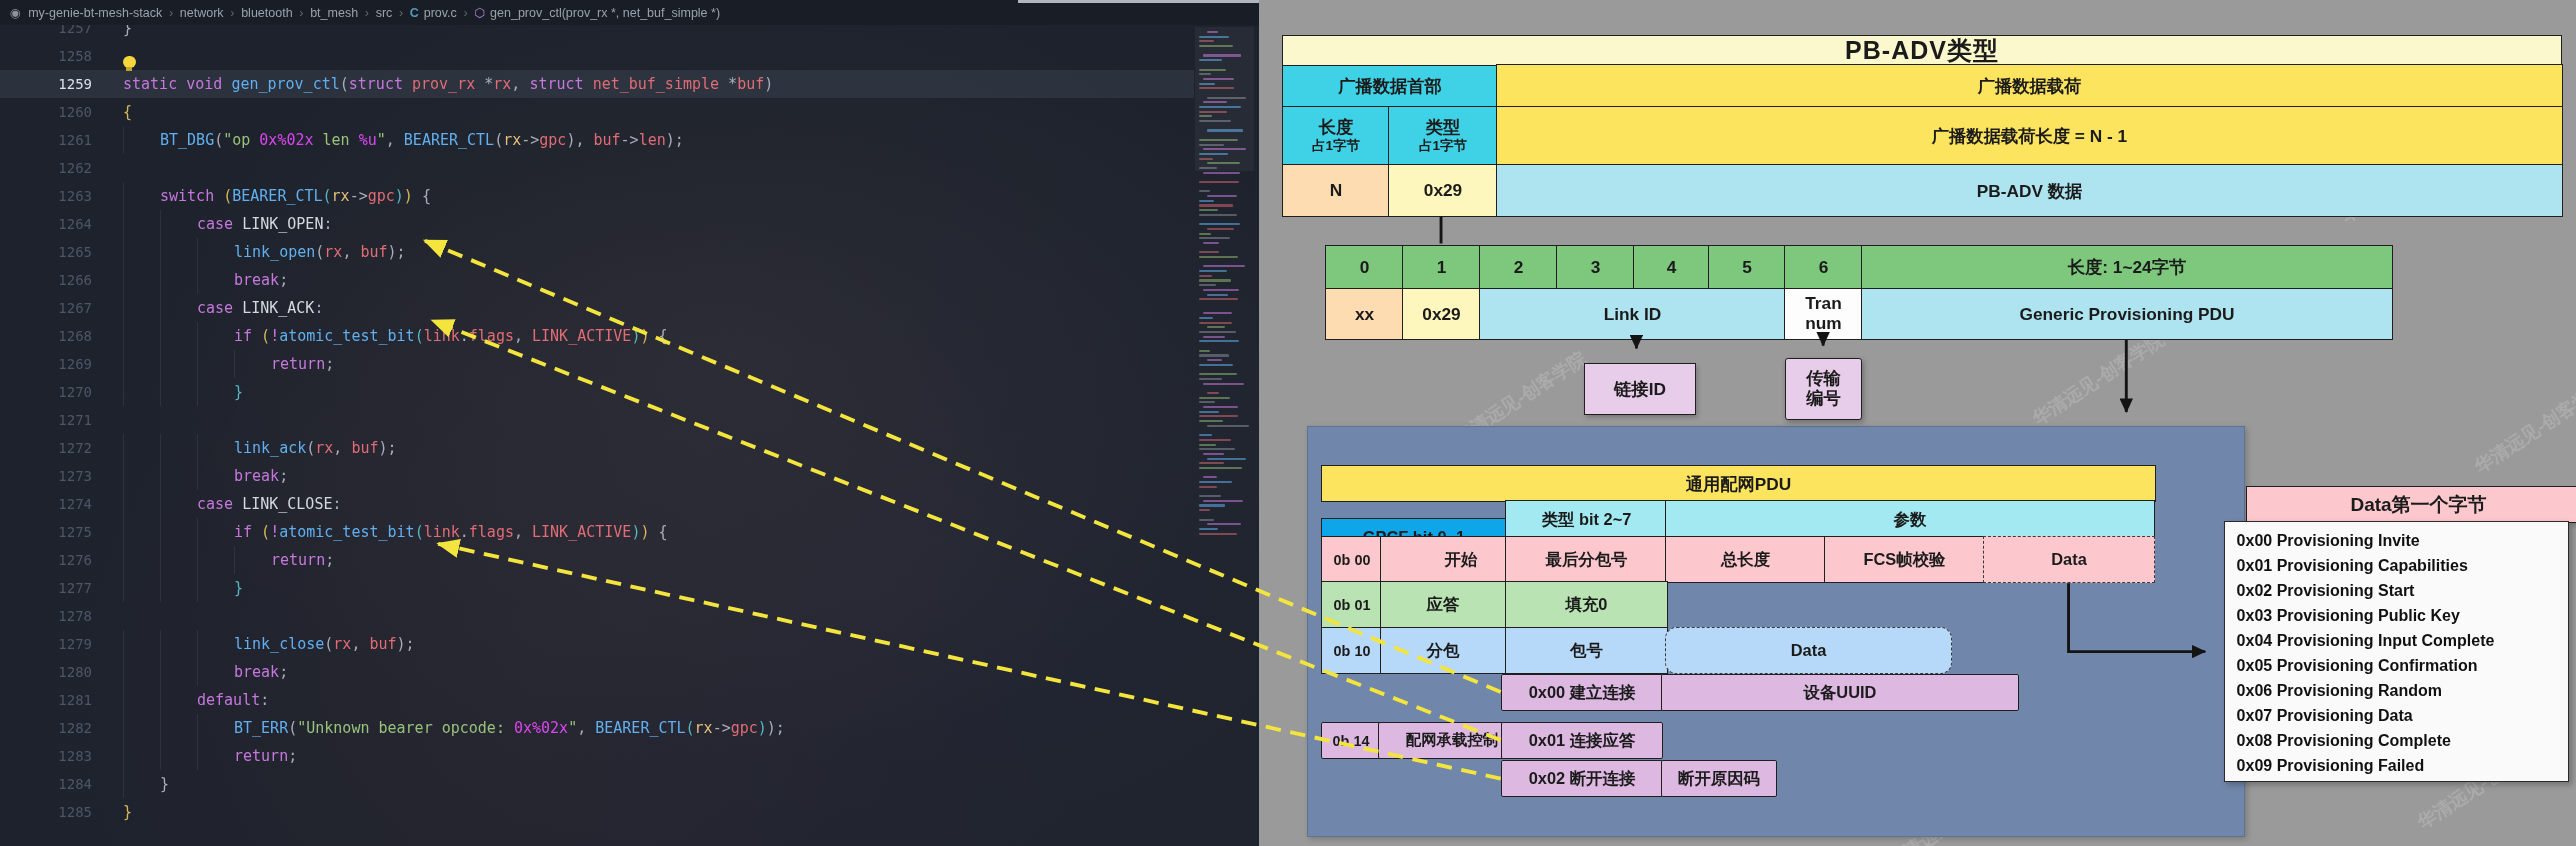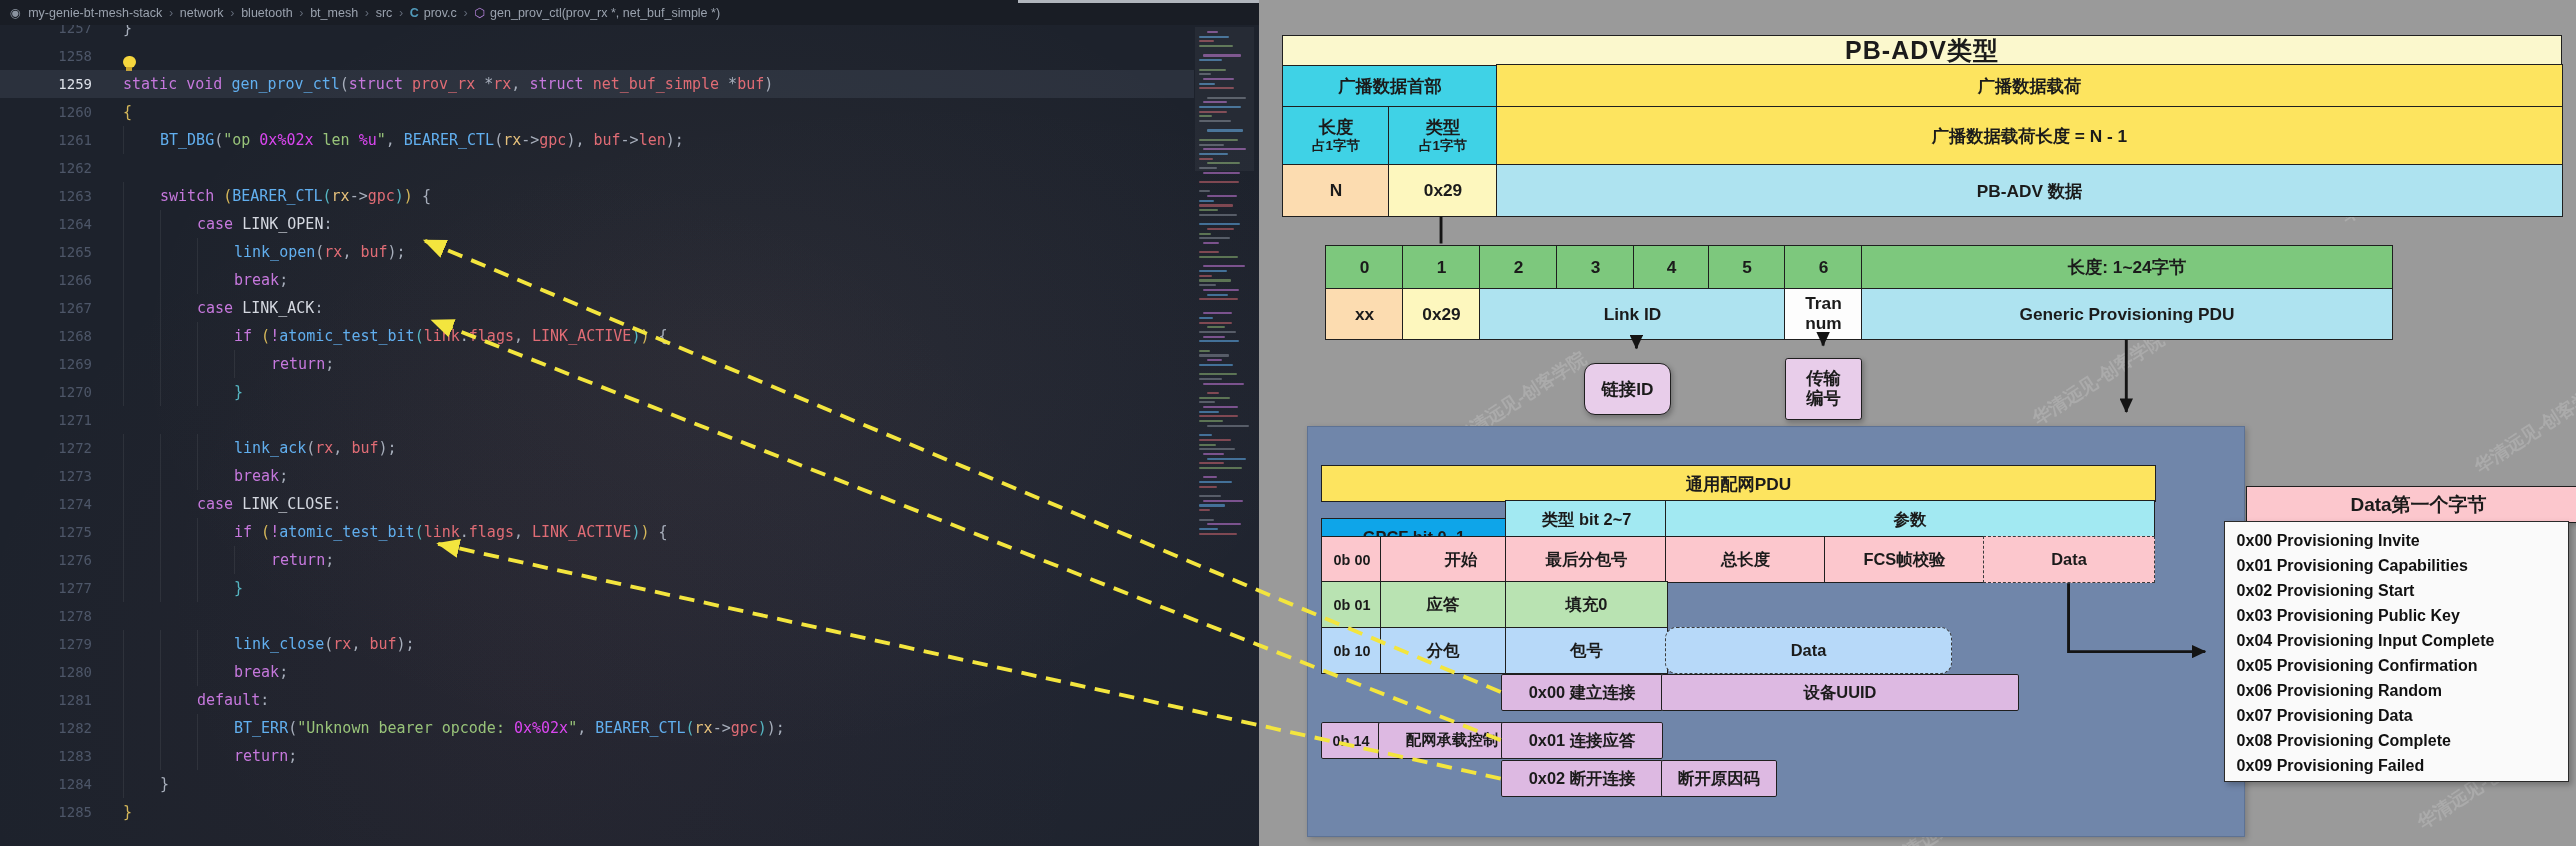--- a/index.html
+++ b/index.html
@@ -267,21 +267,21 @@
   <div class="cell c-green" style="left:1861px;top:245px;width:532px;height:44px;">长度: 1~24字节</div>
   <div class="cell c-peach" style="left:1325px;top:288px;width:79px;height:52px;">xx</div>
   <div class="cell c-lyel" style="left:1402px;top:288px;width:79px;height:52px;">0x29</div>
   <div class="cell c-lblue" style="left:1479px;top:288px;width:307px;height:52px;">Link ID</div>
   <div class="cell c-white two" style="left:1784px;top:288px;width:79px;height:52px;">
     <span>Tran</span>
     <span>num</span>
   </div>
   <div class="cell c-lblue" style="left:1861px;top:288px;width:532px;height:52px;">Generic Provisioning PDU</div>
 
-  <div class="cell c-lpurp shadow" style="left:1584px;top:363px;width:87px;height:52px;border-radius:11px;">链接ID</div>
+  <div class="cell c-lpurp shadow" style="left:1584px;top:363px;width:112px;height:52px;border-radius:0;">链接ID</div>
   <div class="cell c-lpurp two shadow" style="left:1785px;top:358px;width:77px;height:62px;border-radius:2.9px;">
     <span>传输</span>
     <span>编号</span>
   </div>
 
   <div id="gp-panel"></div>
   <div class="cell c-yel" style="left:1321px;top:465px;width:835px;height:37px;">通用配网PDU</div>
   <div class="cell" style="left:1321px;top:512px;width:186px;height:39px;background:#0ea5e9;font-size:16.4px;margin-top:6px;">GPCF bit 0~1</div>
   <div class="cell" style="left:1505px;top:500px;width:163px;height:39px;background:#a2e9f2;font-size:16.4px;">类型 bit 2~7</div>
   <div class="cell" style="left:1665px;top:500px;width:490px;height:39px;background:#a2e9f2;font-size:16.4px;">参数</div>

